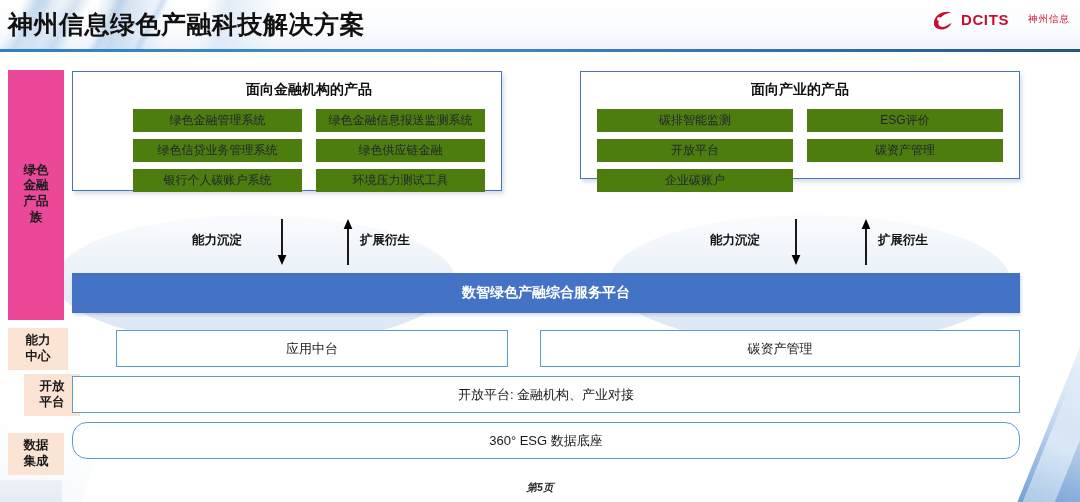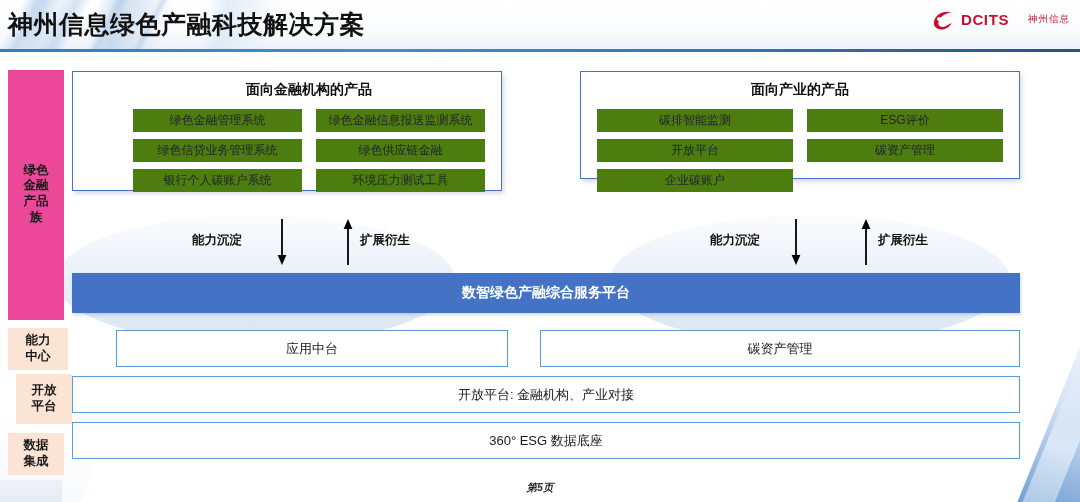--- a/index.html
+++ b/index.html
@@ -130,21 +130,21 @@
     font-size: 12.5px;
     font-weight: bold;
     line-height: 1.25;
     color: #1a1a1a;
   }
   .rail-blue   { background: #ec4899; font-family: Liberation Mono, monospace; }
   .rail-peach  { background: #fce4d4; }
 
   #rail-products { left: 8px;  top: 70px;  width: 56px; height: 250px; }
   #rail-ability  { left: 8px;  top: 328px; width: 60px; height: 42px; }
-  #rail-open     { left: 16px;  top: 374px; width: 56px; height: 50px; }
+  #rail-open     { left: 24px;  top: 374px; width: 56px; height: 42px; }
   #rail-data     { left: 8px;  top: 433px; width: 56px; height: 42px; }
 
   
   .group-box {
     position: absolute;
     border: 1.4px solid #4472c4;
     background: rgba(255,255,255,0.96);
     box-shadow: 2px 3px 4px rgba(120,140,170,0.28);
     box-sizing: border-box;
   }
@@ -213,21 +213,21 @@
     display: flex;
     align-items: center;
     justify-content: center;
     font-size: 13px;
     color: #1a1a1a;
     box-sizing: border-box;
   }
   #layer-app    { left: 72px;  top: 330px; width: 392px; height: 37px; margin-left: 44px; }
   #layer-model  { left: 540px; top: 330px; width: 480px; height: 37px; }
   #layer-open   { left: 72px;  top: 376px; width: 948px; height: 37px; }
-  #layer-data   { left: 72px;  top: 422px; width: 948px; height: 37px; }
+  #layer-data   { left: 72px;  top: 422px; width: 948px; height: 37px; border-radius: 15px; }
 
   
   #page-footer {
     position: absolute;
     left: 0; top: 481px;
     width: 1080px;
     text-align: center;
     font-size: 10.5px;
     font-style: italic;
     font-weight: bold;

